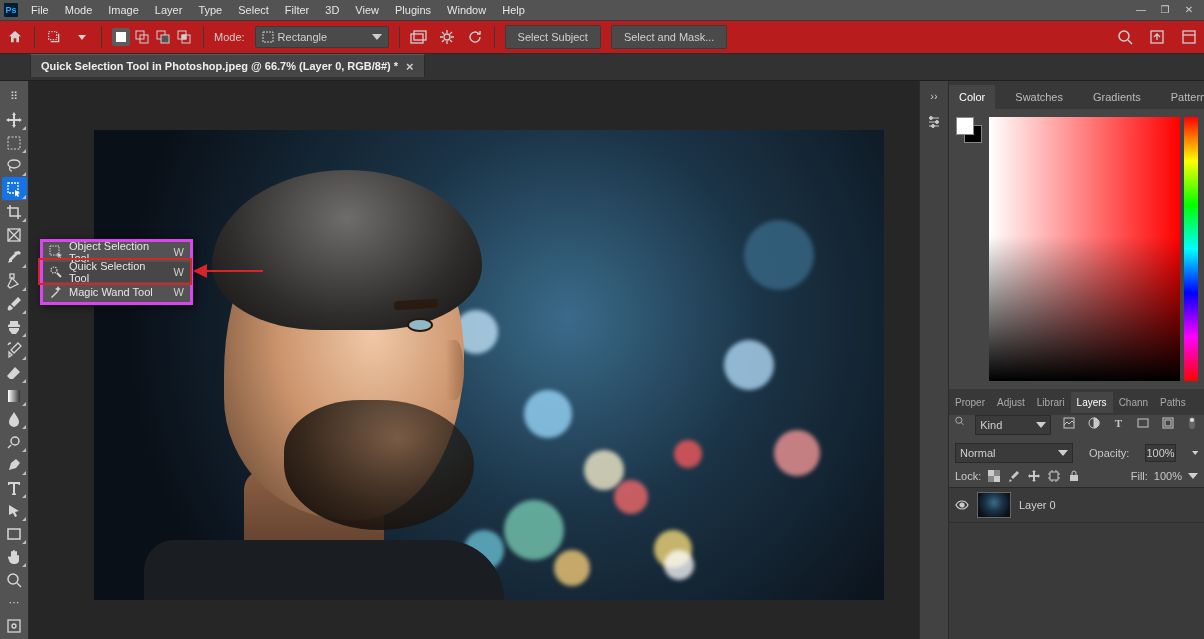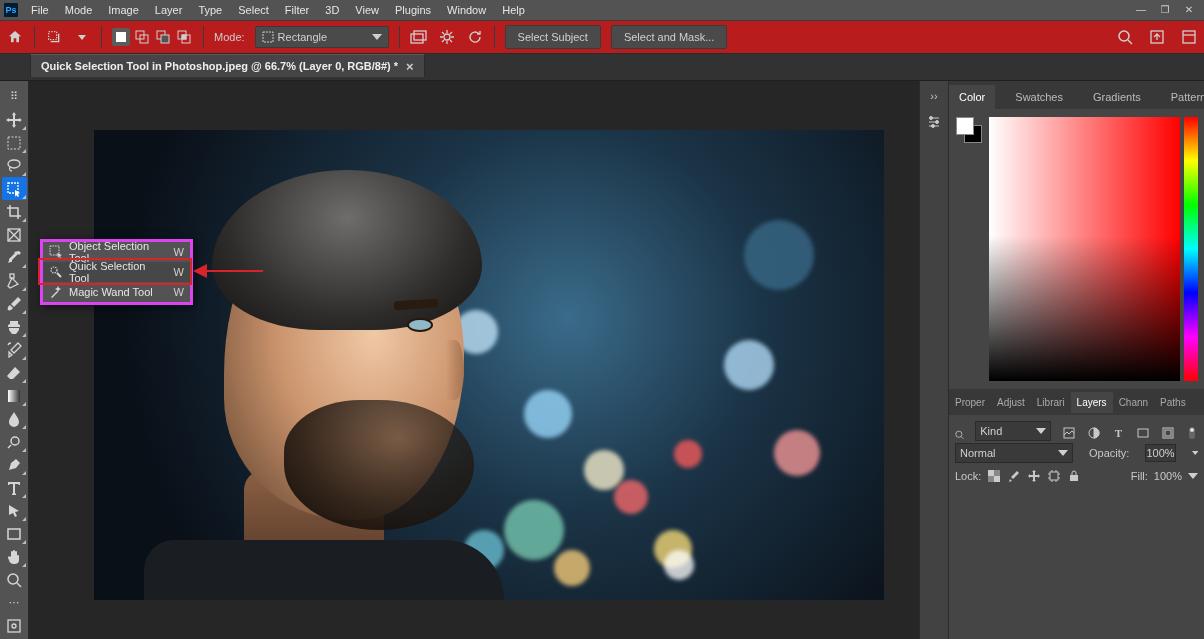--- a/index.html
+++ b/index.html
@@ -81,21 +81,21 @@
 .fb{position:relative;width:26px;height:26px}
 .fb .fg{position:absolute;left:0;top:0;width:16px;height:16px;background:#fff;border:1px solid #888}
 .fb .bg{position:absolute;right:0;bottom:0;width:16px;height:16px;background:#000;border:1px solid #888}
 .spectrum{flex:1;margin:8px 4px 8px 0;position:relative;background:linear-gradient(to right,#fff 0%,#ff0000 100%)}
 .spectrum::before{content:"";position:absolute;inset:0;background:linear-gradient(to bottom, rgba(255,255,255,0) 0%, rgba(0,0,0,0) 45%, #000 100%)}
 .huebar{width:14px;margin:8px 6px 8px 0;background:linear-gradient(to bottom,#f00,#ff0,#0f0,#0ff,#00f,#f0f,#f00)}
 .panel-tabs2{height:26px;background:#383838;display:flex;align-items:center}
 .ptab2{padding:5px 6px;color:#aaa;font-size:10px}
 .ptab2.on{background:#454545;color:#fff}
 .layerbody{flex:1;display:flex;flex-direction:column;background:#454545}
-.layerfilter{height:26px;display:flex;align-items:flex-end;padding:0 6px;gap:11px}
+.layerfilter{height:26px;display:flex;align-items:flex-start;padding:0 6px;gap:11px}
 .layerfilter .sel{flex:0 0 66px;height:18px;background:#3a3a3a;border:1px solid #2a2a2a;display:flex;align-items:center;padding:0 4px;justify-content:space-between}
 .layerfilter .fi{width:16px;height:16px;display:flex;align-items:center;justify-content:center;color:#c8c8c8}
 .blendrow{height:24px;display:flex;align-items:center;padding:0 6px;gap:16px}
 .blendrow .sel{flex:0 0 108px;height:18px;background:#3a3a3a;border:1px solid #2a2a2a;display:flex;align-items:center;padding:0 4px;justify-content:space-between}
 .blendrow .lab{color:#c8c8c8}
 .blendrow .val{width:44px;height:16px;background:#3a3a3a;border:1px solid #2a2a2a;display:flex;align-items:center;justify-content:center}
 .lockrow{height:22px;display:flex;align-items:center;padding:0 6px;gap:6px;color:#c8c8c8}
 .lockrow .ic{width:14px;height:14px;display:flex;align-items:center;justify-content:center}
 .layerlist{flex:1;background:#3a3a3a;border-top:1px solid #2a2a2a;overflow:hidden}
 .layerrow{height:34px;display:flex;align-items:center;padding:0 6px;gap:8px;border-bottom:1px solid #2e2e2e}
@@ -580,17 +580,31 @@
                 <rect x="2" y="5" width="8" height="6"></rect>
                 <path d="M4 5V3a2 2 0 0 1 4 0v2" fill="none" stroke="#c8c8c8"></path>
               </svg>
             </span>
           <span class="lab" style="margin-left:auto">Fill:</span>
           <div class="val">100%</div>
           <svg class="chev" viewBox="0 0 10 6" fill="#cfcfcf">
               <path d="M0 0l5 6 5-6z"></path>
             </svg>
         </div>
+        <div class="layerlist">
+          <div class="layerrow">
+            <span class="eye">
+                <svg width="14" height="14" viewBox="0 0 14 14" fill="none" stroke="#cfcfcf" stroke-width="1.2">
+                  <path d="M1 7s2-4 6-4 6 4 6 4-2 4-6 4-6-4-6-4z"></path>
+                  <circle cx="7" cy="7" r="2" fill="#cfcfcf"></circle>
+                </svg>
+              </span>
+            <div class="thumb">
+                <div class="t"></div>
+              </div>
+            <span>Layer 0</span>
+          </div>
+        </div>
       </div>
     </div>
 
   </div>
 </div>
 
 </body></html>

